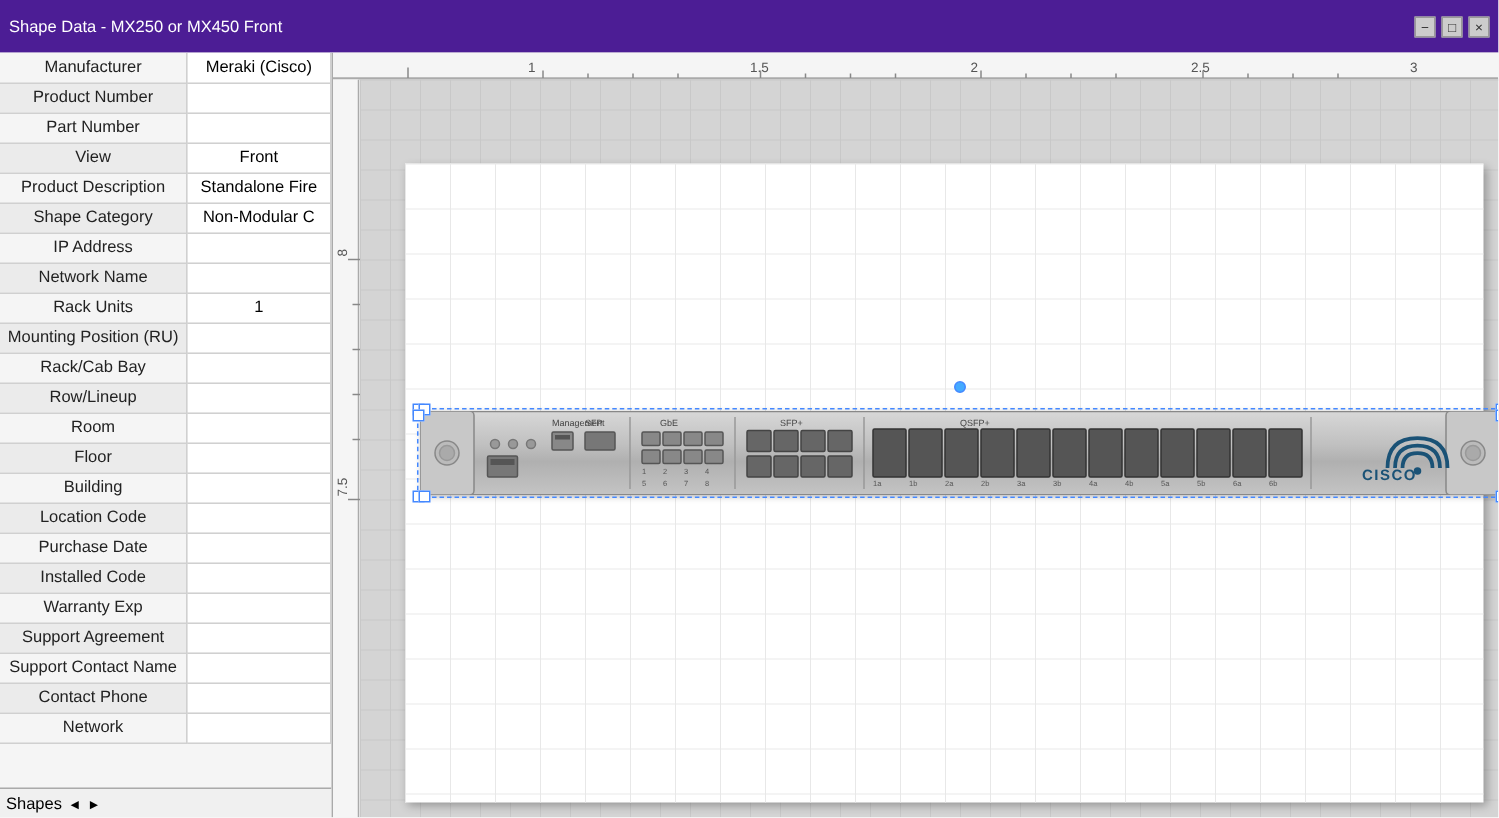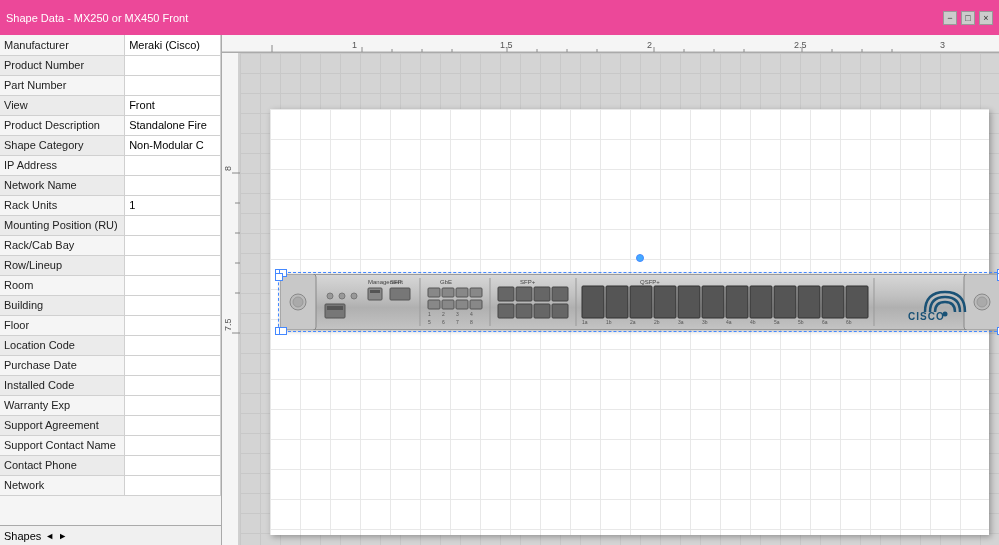--- a/index.html
+++ b/index.html
@@ -1,20 +1,20 @@
 <!DOCTYPE html>
 <html><head>
   <meta charset="utf-8">
   <style>
     * { margin: 0; padding: 0; box-sizing: border-box; }
     body { font-family: Arial, sans-serif; font-size: 11px; background: #f0f0f0; overflow: hidden; width: 999px; height: 545px; display: flex; flex-direction: column; }
 
     
     .title-bar {
-      background: #ec4899;
+      background: #4c1d95;
       color: white;
       padding: 16px 6px;
       font-size: 11px;
       display: flex;
       align-items: center;
       justify-content: space-between;
       height: 35px;
       flex-shrink: 0;
     }
     .title-bar-buttons { display: flex; gap: 4px; }
@@ -48,20 +48,21 @@
 
     .shape-data-table {
       flex: 1;
       overflow-y: auto;
       overflow-x: hidden;
     }
 
     .shape-data-table table {
       width: 100%;
       border-collapse: collapse;
+      text-align: center;
     }
 
     .shape-data-table tr {
       height: 20px;
     }
 
     .shape-data-table tr:nth-child(even) {
       background: #ebebeb;
     }
     .shape-data-table tr:nth-child(odd) {
@@ -301,25 +302,25 @@
             </tr>
             <tr>
               <td>Row/Lineup</td>
               <td></td>
             </tr>
             <tr>
               <td>Room</td>
               <td></td>
             </tr>
             <tr>
+              <td>Floor</td>
+              <td></td>
+            </tr>
+            <tr>
               <td>Building</td>
-              <td></td>
-            </tr>
-            <tr>
-              <td>Floor</td>
               <td></td>
             </tr>
             <tr>
               <td>Location Code</td>
               <td></td>
             </tr>
             <tr>
               <td>Purchase Date</td>
               <td></td>
             </tr>

